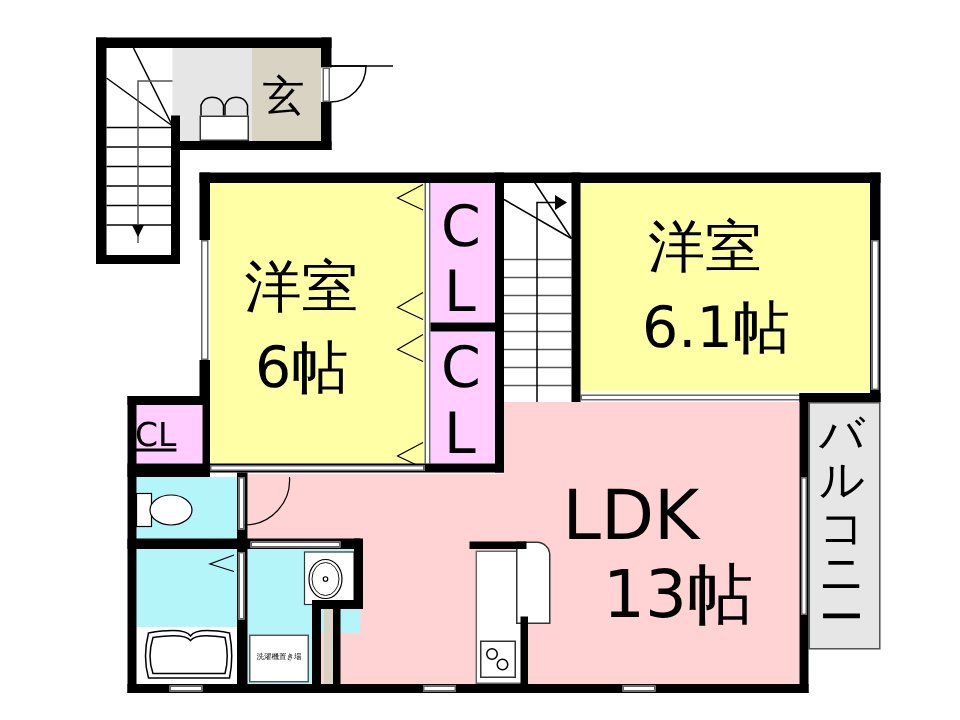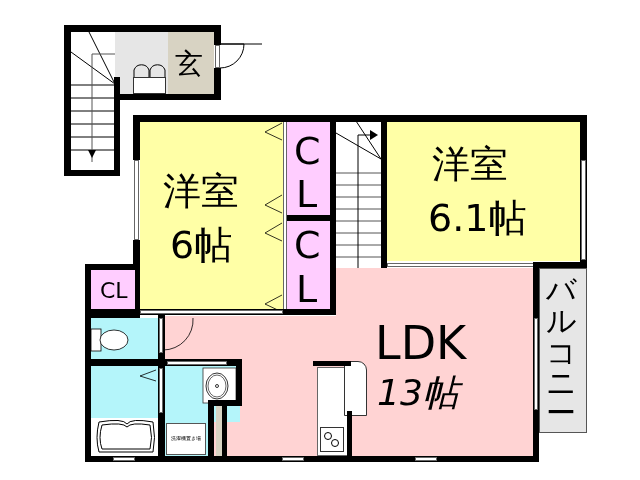--- a/index.html
+++ b/index.html
@@ -98,41 +98,41 @@
 </svg>
 
 <div class="abs room-yellow" style="left:387px;top:121px;width:193px;height:140px;"></div>
 <div class="label big" style="left:432px;top:145px;">洋室</div>
 <div class="label big" style="left:428px;top:199px;">6.1帖</div>
 <div class="window" style="left:387px;top:263px;width:190px;height:4px;"></div>
 
 <div class="abs room-ldk" style="left:336px;top:268px;width:197px;height:188px;"></div>
 <div class="abs room-ldk" style="left:165px;top:316px;width:175px;height:140px;"></div>
 <div class="label big" style="left:375px;top:320px;font-size:46px;">LDK</div>
-<div class="label big" style="left:377px;top:375px;font-size:36px;font-style:italic;">13帖</div>
+<div class="label big" style="left:402px;top:375px;font-size:44px;">13帖</div>
 
 <div class="abs" style="left:317px;top:367px;width:33px;height:89px;background:#fff;border:1px solid #666;"></div>
 <div class="abs" style="left:320px;top:427px;width:24px;height:25px;background:#fff;border:1px solid #333;"></div>
 <svg style="left:320px;top:427px;" width="24" height="25">
   <circle cx="8" cy="9" r="3.5" fill="none" stroke="#000" stroke-width="1"></circle>
   <circle cx="15" cy="16" r="3.5" fill="none" stroke="#000" stroke-width="1"></circle>
 </svg>
 <div class="abs" style="left:344px;top:361px;width:23px;height:55px;background:#fff;border:1px solid #333;border-radius:0 9px 0 0;"></div>
 <div class="wall" style="left:313px;top:361px;width:38px;height:5px;"></div>
 <div class="wall" style="left:347px;top:411px;width:5px;height:50px;"></div>
 
 <div class="abs room-balcony" style="left:539px;top:268px;width:48px;height:165px;"></div>
 <div class="label" style="left:546px;top:275px;font-size:30px;">バ</div>
 <div class="label" style="left:546px;top:306px;font-size:30px;">ル</div>
 <div class="label" style="left:546px;top:338px;font-size:30px;">コ</div>
 <div class="label" style="left:546px;top:368px;font-size:30px;">ニ</div>
 <div class="label" style="left:546px;top:398px;font-size:30px;">ー</div>
 
 <div class="abs room-pink-cl" style="left:90px;top:264px;width:45px;height:45px;"></div>
-<div class="label" style="left:100px;top:280px;font-size:22px;">CL</div>
+<div class="label" style="left:90px;top:280px;font-size:22px;text-decoration:underline;">CL</div>
 
 <div class="abs room-wet" style="left:91px;top:318px;width:67px;height:42px;"></div>
 <svg style="left:91px;top:326px;" width="40" height="28">
   <rect x="0" y="3" width="10" height="22" fill="#fff" stroke="#000" stroke-width="0.8"></rect>
   <ellipse cx="23" cy="14" rx="14" ry="10" fill="#fff" stroke="#000" stroke-width="0.8"></ellipse>
 </svg>
 
 <div class="abs room-wet" style="left:91px;top:366px;width:67px;height:55px;"></div>
 <div class="abs" style="left:91px;top:418px;width:67px;height:38px;background:#fff;"></div>
 <svg style="left:93px;top:418px;" width="65" height="38">

